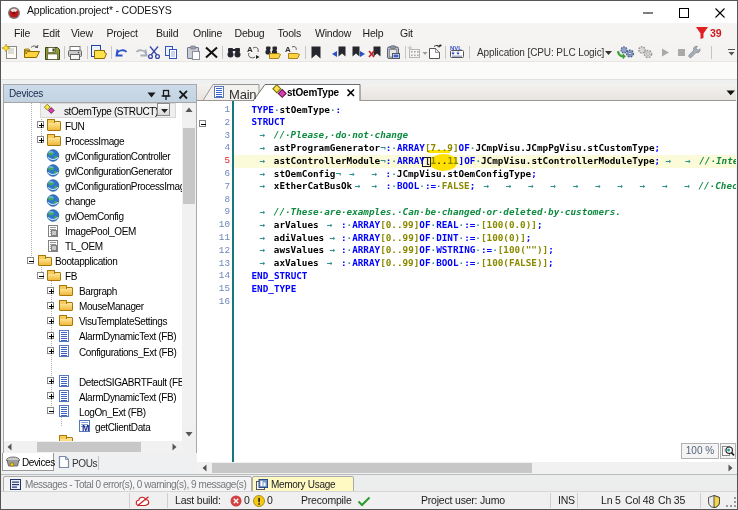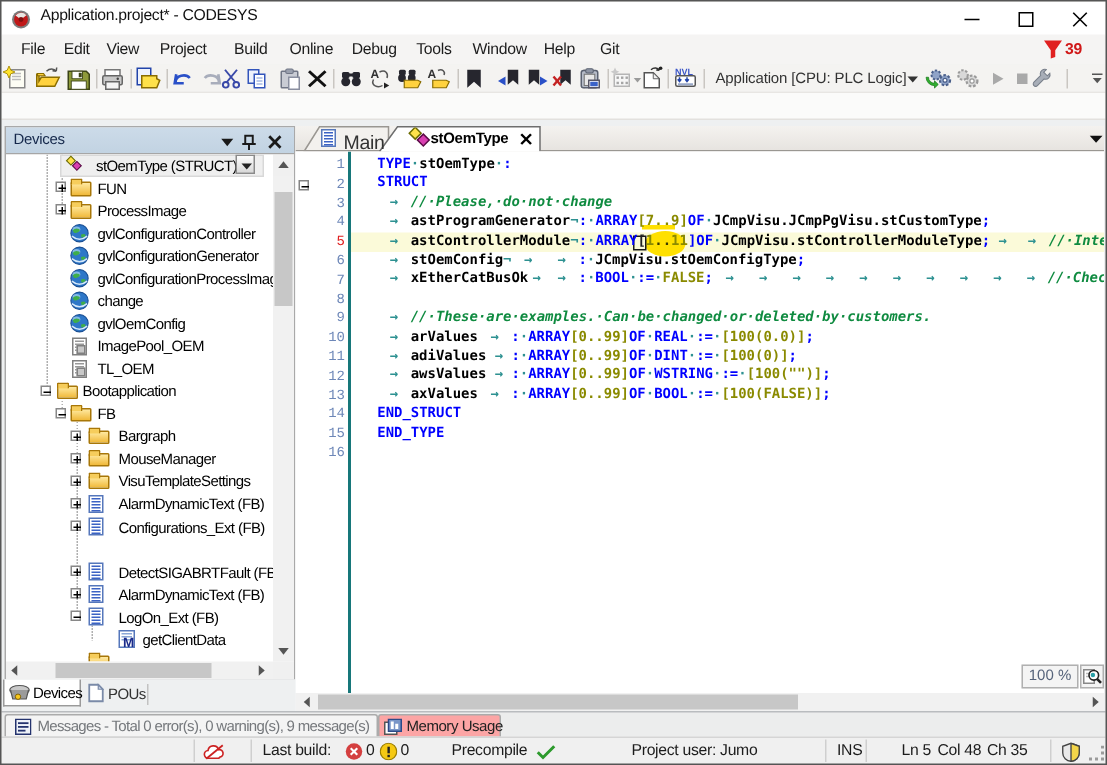--- a/index.html
+++ b/index.html
@@ -590,21 +590,21 @@
   <div id="msgs" class="abs">
     <div class="abs" style="left:2px;top:1px;width:249px;height:16px;background:#f4f4f4;border:1px solid #ababab;border-radius:2px 2px 0 0">
       <svg class="abs" style="left:6px;top:2px" width="11" height="11" viewBox="0 0 11 11">
         <rect x="0.5" y="0.5" width="10" height="10" fill="#eef2f8" stroke="#24336e"></rect>
         <rect x="2" y="2.5" width="7" height="1.2" fill="#24336e"></rect>
         <rect x="2" y="5" width="7" height="1.2" fill="#24336e"></rect>
         <rect x="2" y="7.5" width="5" height="1.2" fill="#24336e"></rect>
       </svg>
       <span class="abs" style="left:21px;top:2px;font-size:10px;letter-spacing:-0.45px;color:#75787c;white-space:nowrap">Messages - Total 0 error(s), 0 warning(s), 9 message(s)</span>
     </div>
-    <div class="abs" style="left:251px;top:1px;width:82px;height:16px;background:#fca5a5;border:1px solid #ababab;border-radius:2px 2px 0 0">
+    <div class="abs" style="left:251px;top:1px;width:102px;height:16px;background:#fef9c3;border:1px solid #ababab;border-radius:2px 2px 0 0">
       <svg class="abs" style="left:3px;top:2px" width="12" height="11" viewBox="0 0 12 11">
         <rect x="0.5" y="2.5" width="8" height="8" fill="#fff" stroke="#555"></rect>
         <rect x="3" y="0.5" width="8.5" height="8" fill="#7a96c8" stroke="#2c4a88"></rect>
         <rect x="4.5" y="2" width="2" height="5" fill="#fff"></rect>
         <rect x="7.5" y="3.5" width="2" height="3.5" fill="#fff"></rect>
       </svg>
       <span class="abs" style="left:18px;top:2px;font-size:10px;letter-spacing:-0.3px;color:#222;white-space:nowrap">Memory Usage</span>
     </div>
   </div>
 

